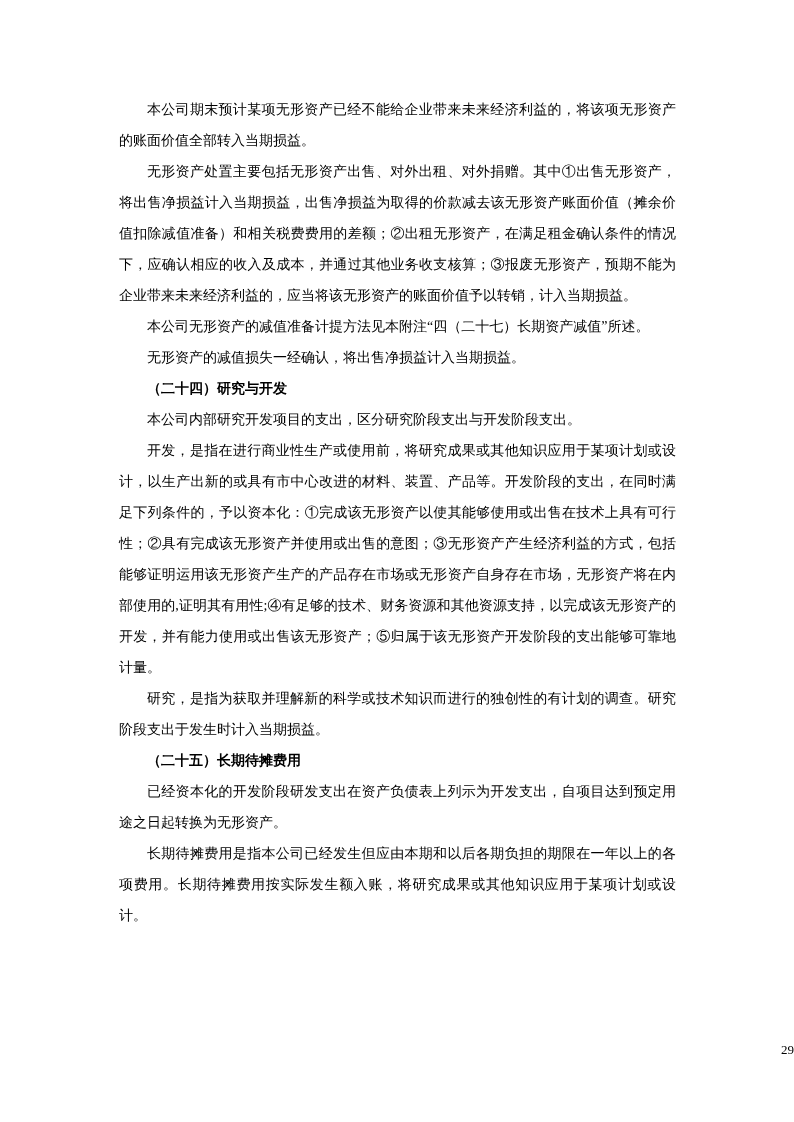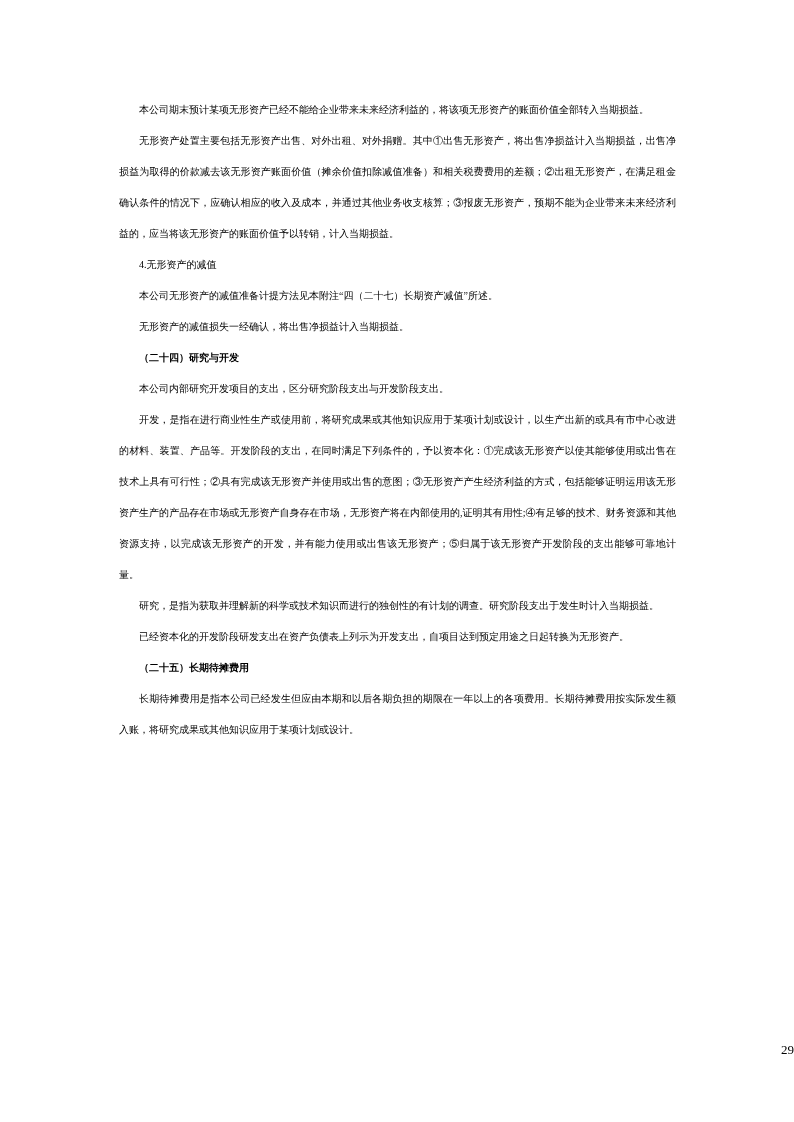--- a/index.html
+++ b/index.html
@@ -17,21 +17,21 @@
     inset: 0;
     background: #ffffff;
   }
   .content {
     position: absolute;
     left: 119px;
     top: 94px;
     width: 557px;
   }
   .para {
-    font-size: 10px;
+    font-size: 14px;
     line-height: 31px;
     text-align: justify;
     text-indent: 2em;
     word-break: break-all;
   }
   .heading {
     font-weight: bold;
   }
   .footer {
     position: absolute;
@@ -43,25 +43,24 @@
     line-height: 20px;
   }
 </style>
 </head>
 <body>
 
 <div class="page">
   <div class="content">
     <p class="para">本公司期末预计某项无形资产已经不能给企业带来未来经济利益的，将该项无形资产的账面价值全部转入当期损益。</p>
     <p class="para">无形资产处置主要包括无形资产出售、对外出租、对外捐赠。其中①出售无形资产，将出售净损益计入当期损益，出售净损益为取得的价款减去该无形资产账面价值（摊余价值扣除减值准备）和相关税费费用的差额；②出租无形资产，在满足租金确认条件的情况下，应确认相应的收入及成本，并通过其他业务收支核算；③报废无形资产，预期不能为企业带来未来经济利益的，应当将该无形资产的账面价值予以转销，计入当期损益。</p>
-    <p class="para">4.无形资产的减值</p>
     <p class="para">本公司无形资产的减值准备计提方法见本附注“四（二十七）长期资产减值”所述。</p>
     <p class="para">无形资产的减值损失一经确认，将出售净损益计入当期损益。</p>
     <p class="para heading">（二十四）研究与开发</p>
     <p class="para">本公司内部研究开发项目的支出，区分研究阶段支出与开发阶段支出。</p>
     <p class="para">开发，是指在进行商业性生产或使用前，将研究成果或其他知识应用于某项计划或设计，以生产出新的或具有市中心改进的材料、装置、产品等。开发阶段的支出，在同时满足下列条件的，予以资本化：①完成该无形资产以使其能够使用或出售在技术上具有可行性；②具有完成该无形资产并使用或出售的意图；③无形资产产生经济利益的方式，包括能够证明运用该无形资产生产的产品存在市场或无形资产自身存在市场，无形资产将在内部使用的,证明其有用性;④有足够的技术、财务资源和其他资源支持，以完成该无形资产的开发，并有能力使用或出售该无形资产；⑤归属于该无形资产开发阶段的支出能够可靠地计量。</p>
     <p class="para">研究，是指为获取并理解新的科学或技术知识而进行的独创性的有计划的调查。研究阶段支出于发生时计入当期损益。</p>
+    <p class="para heading">（二十五）长期待摊费用</p>
     <p class="para">已经资本化的开发阶段研发支出在资产负债表上列示为开发支出，自项目达到预定用途之日起转换为无形资产。</p>
-    <p class="para heading">（二十五）长期待摊费用</p>
     <p class="para">长期待摊费用是指本公司已经发生但应由本期和以后各期负担的期限在一年以上的各项费用。长期待摊费用按实际发生额入账，将研究成果或其他知识应用于某项计划或设计。</p>
   </div>
   <div class="footer">29</div>
 </div>
 
 </body></html>

